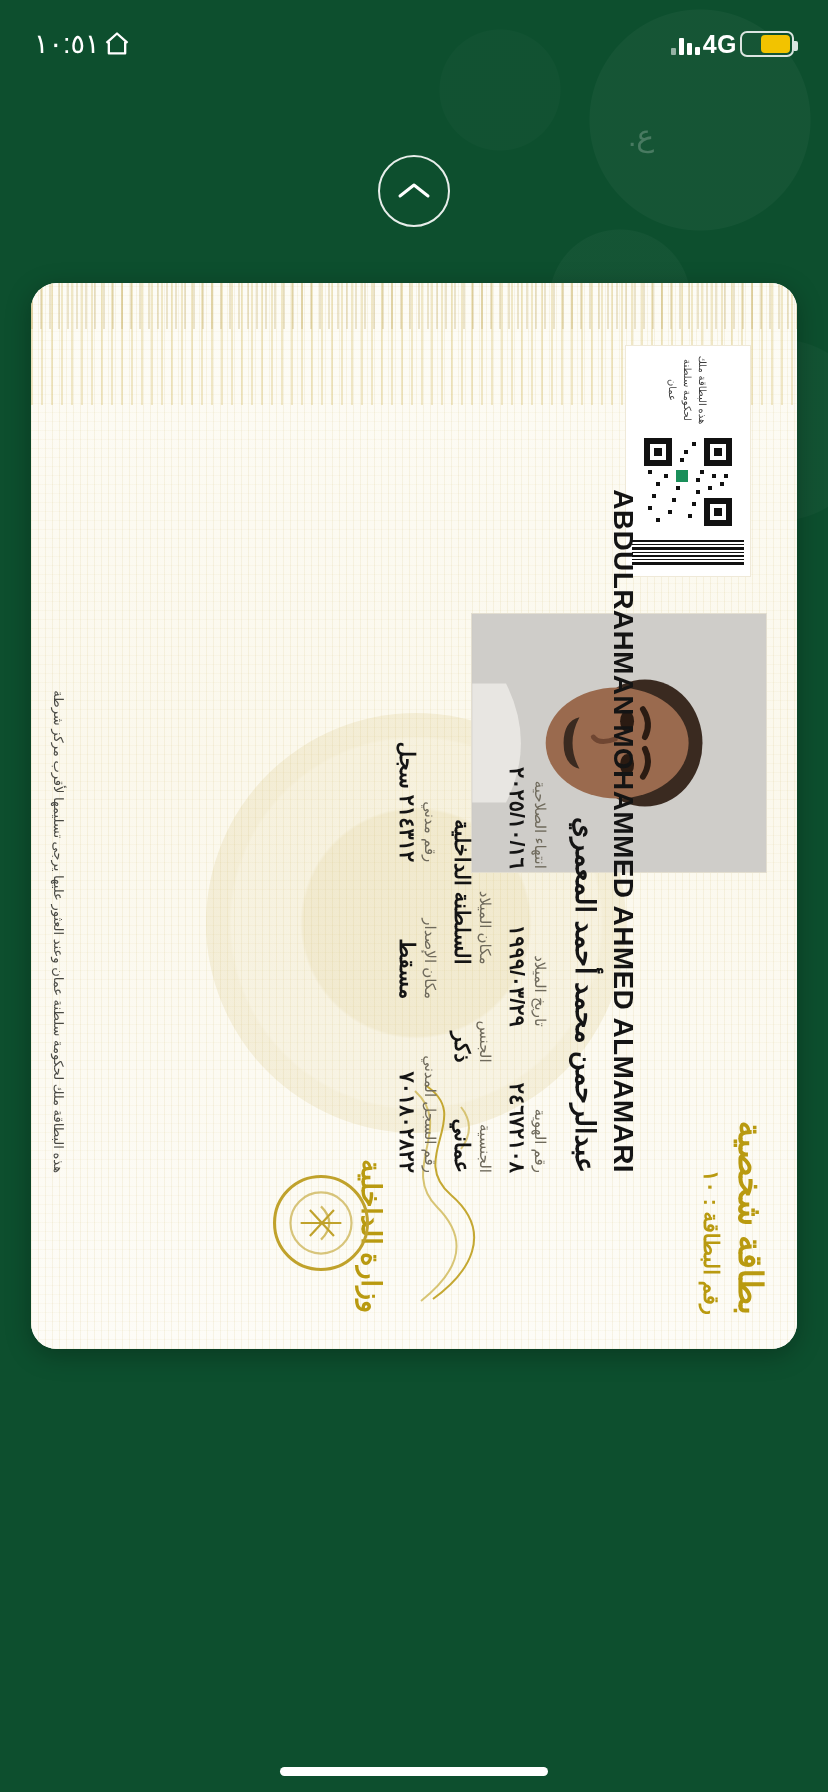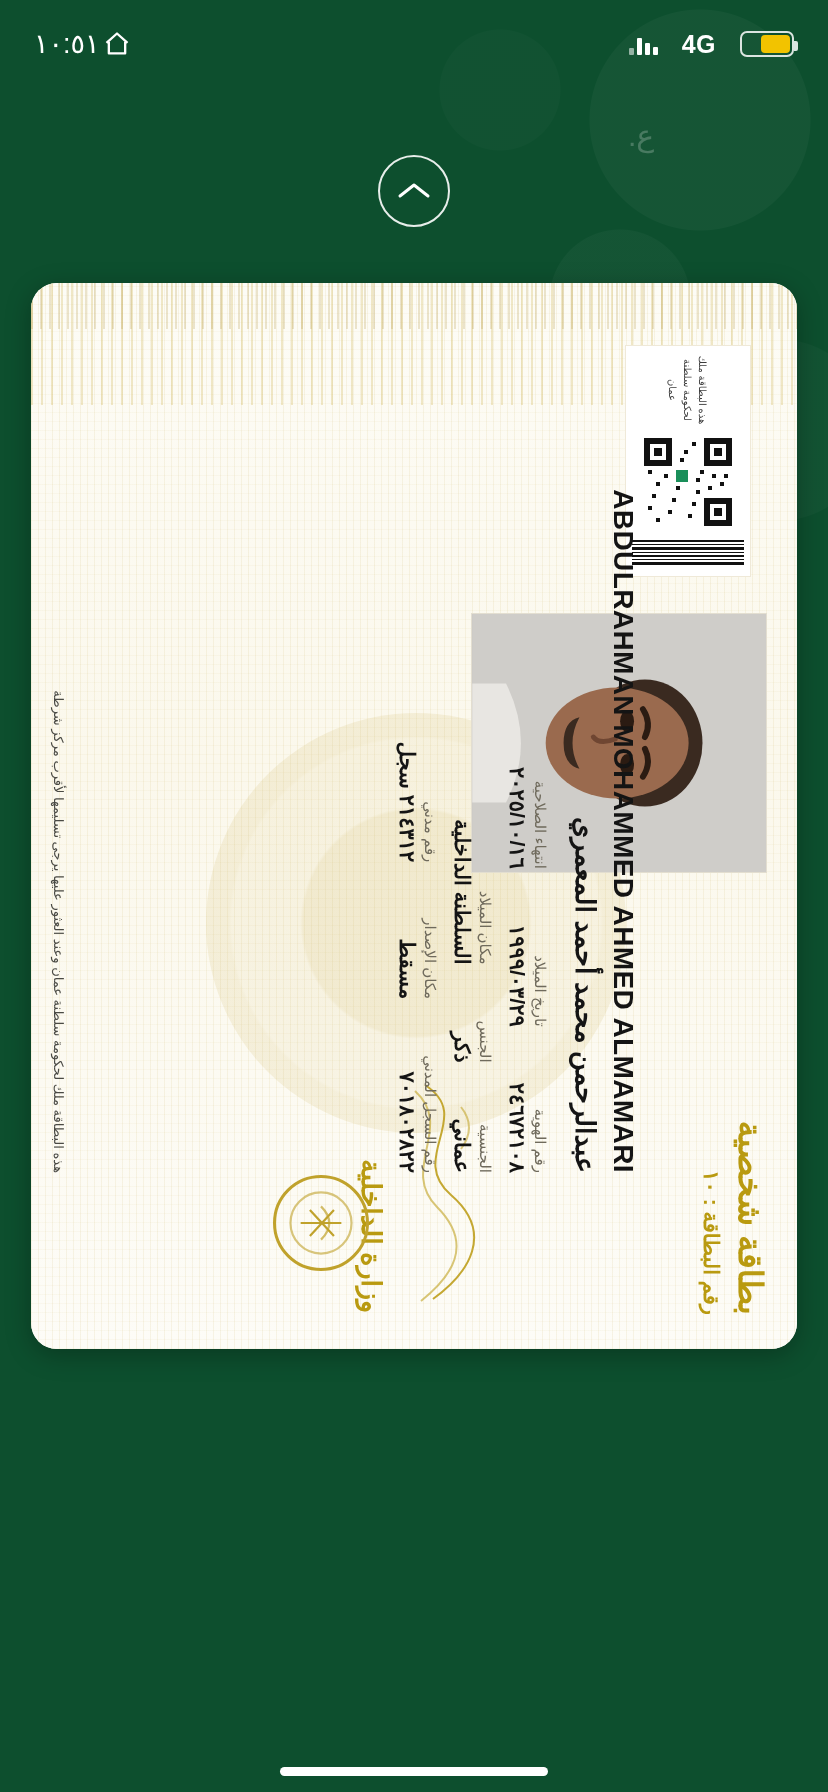--- a/index.html
+++ b/index.html
@@ -19,21 +19,21 @@
       radial-gradient(circle at 500px 90px, rgba(255,255,255,0.02) 0 60px, transparent 61px),
       #0d4f2e;
   }
 
   
   .statusbar {
     position: absolute; top: 0; left: 0; width: 828px; height: 88px;
     display: flex; align-items: center; justify-content: space-between;
     padding: 0 34px; color: #ffffff;
   }
-  .sb-left { display: flex; align-items: center; gap: 24px; }
+  .sb-left { display: flex; align-items: center; gap: 3px; }
   .sb-right { display: flex; align-items: center; gap: 2px; }
   .battery {
     width: 54px; height: 26px; border: 2px solid rgba(255,255,255,0.85);
     border-radius: 7px; position: relative; padding: 2px;
   }
   .battery::after {
     content: ""; position: absolute; right: -6px; top: 8px;
     width: 4px; height: 10px; background: rgba(255,255,255,0.85);
     border-radius: 0 2px 2px 0;
   }

